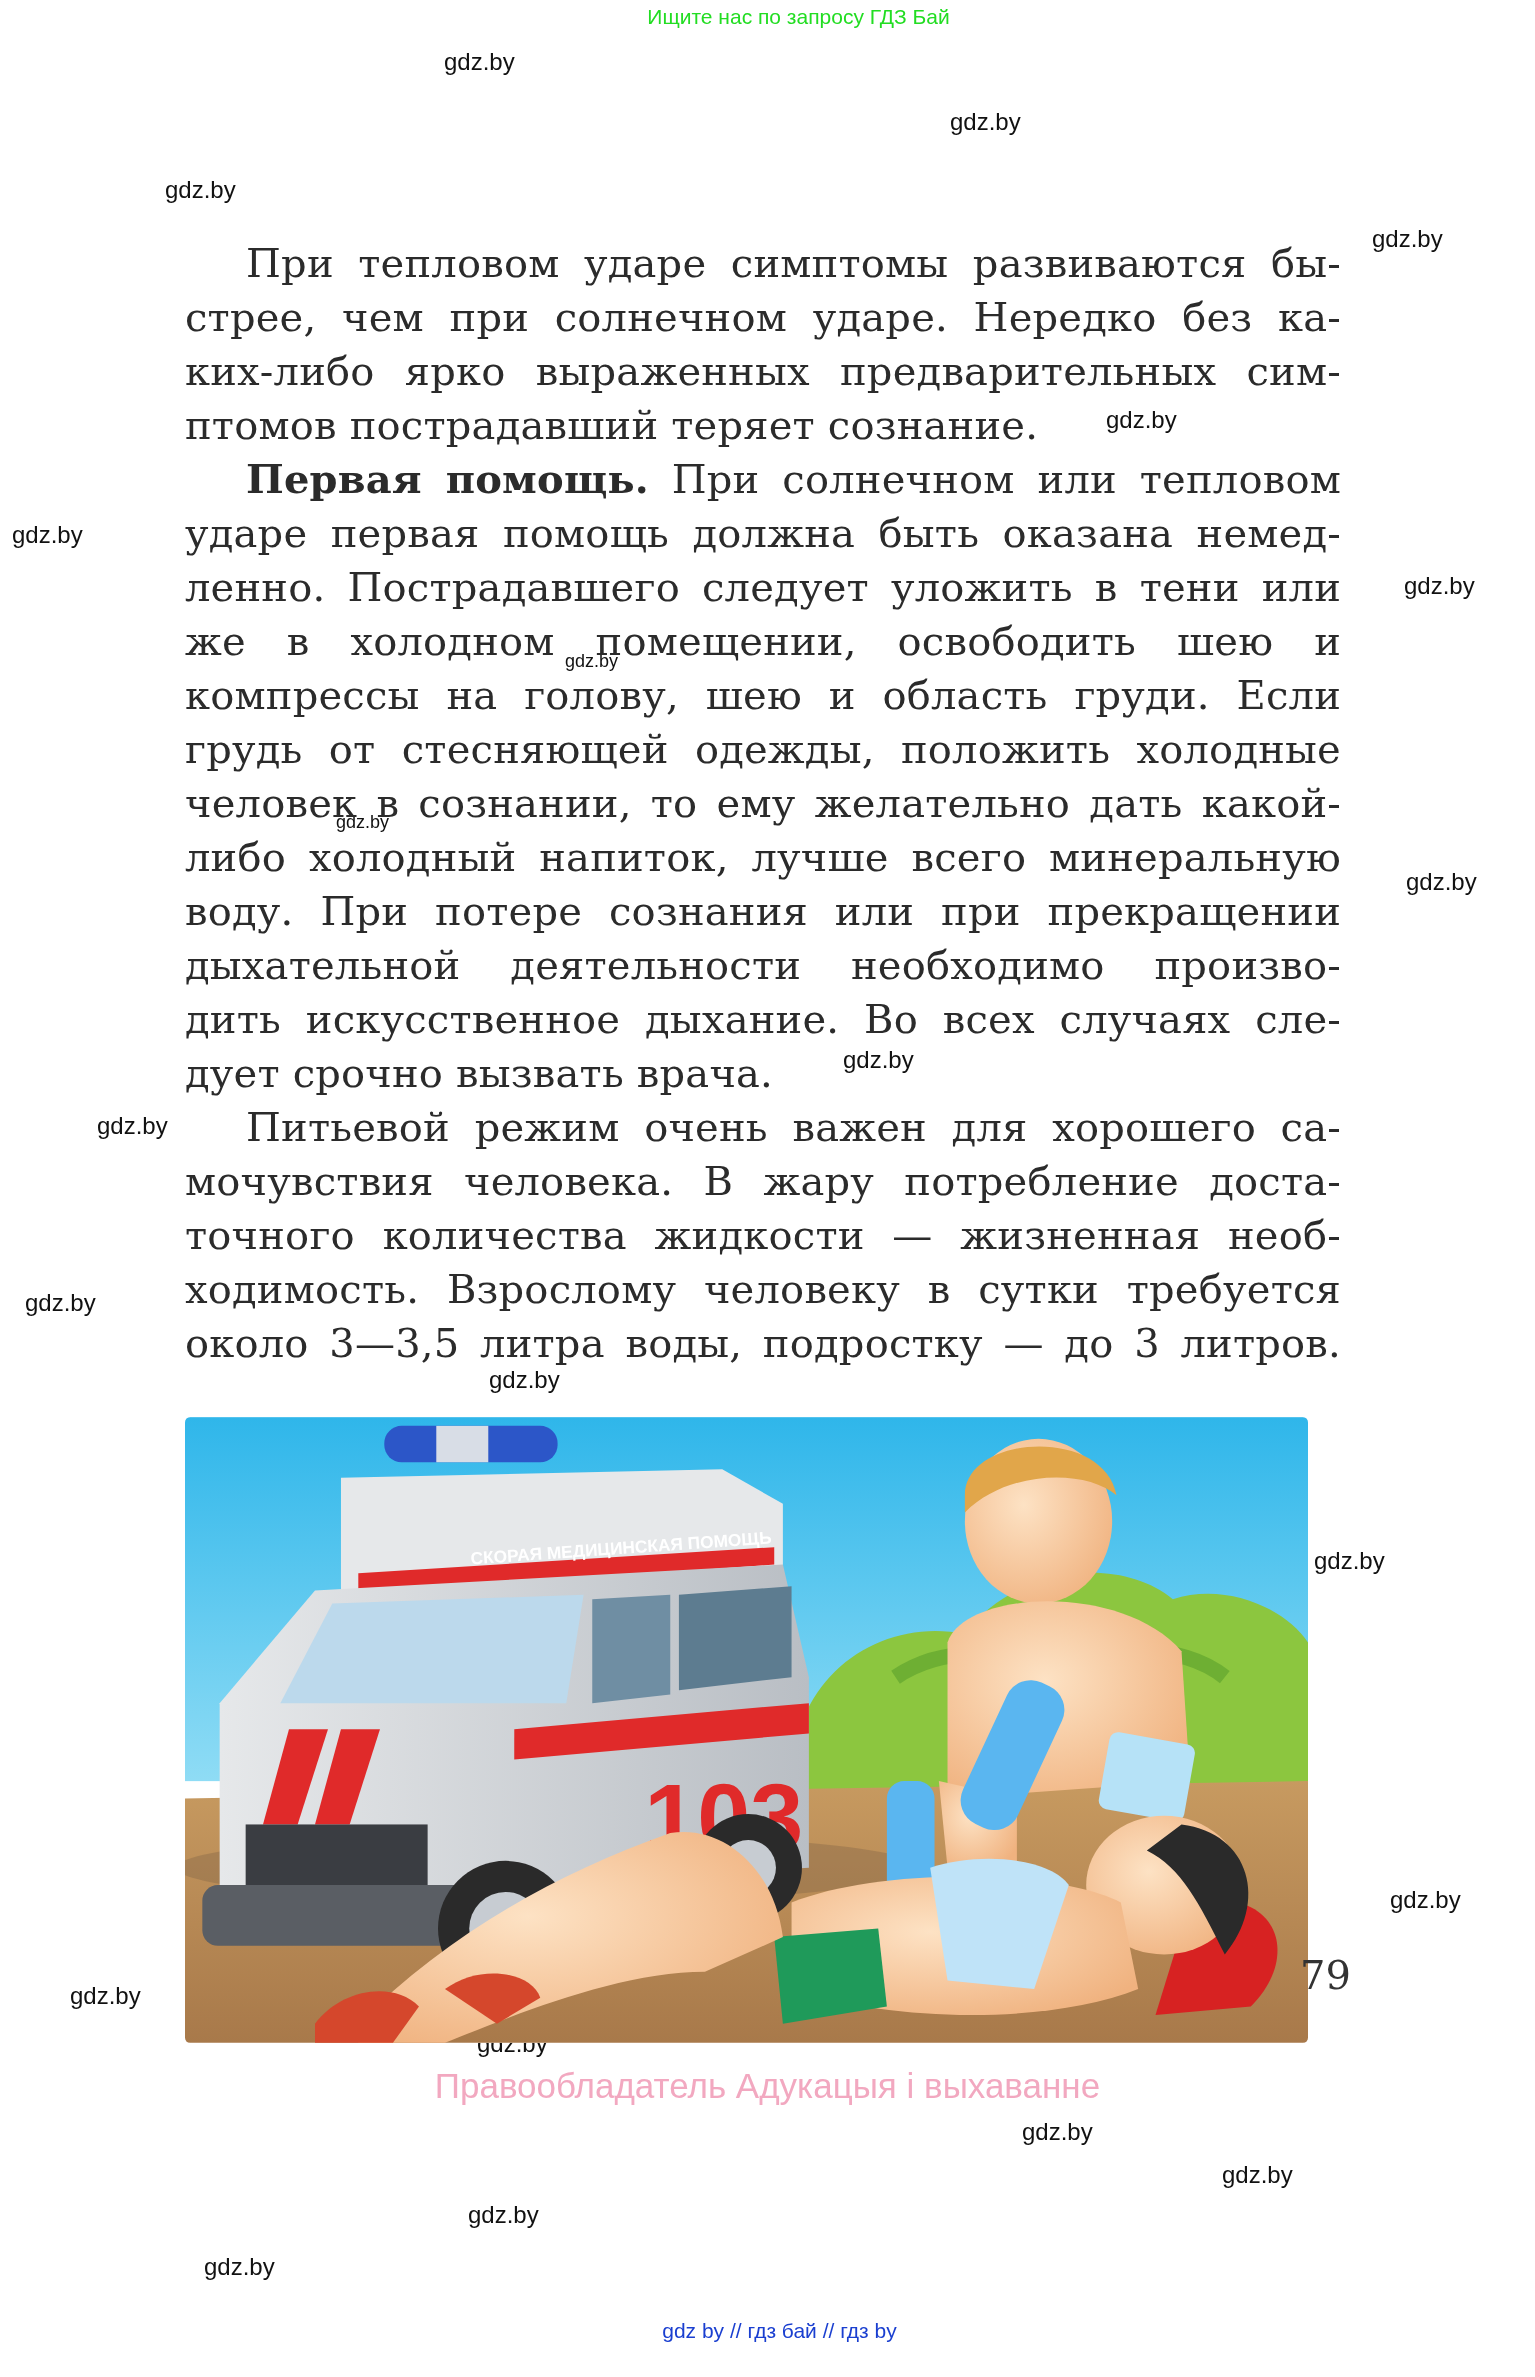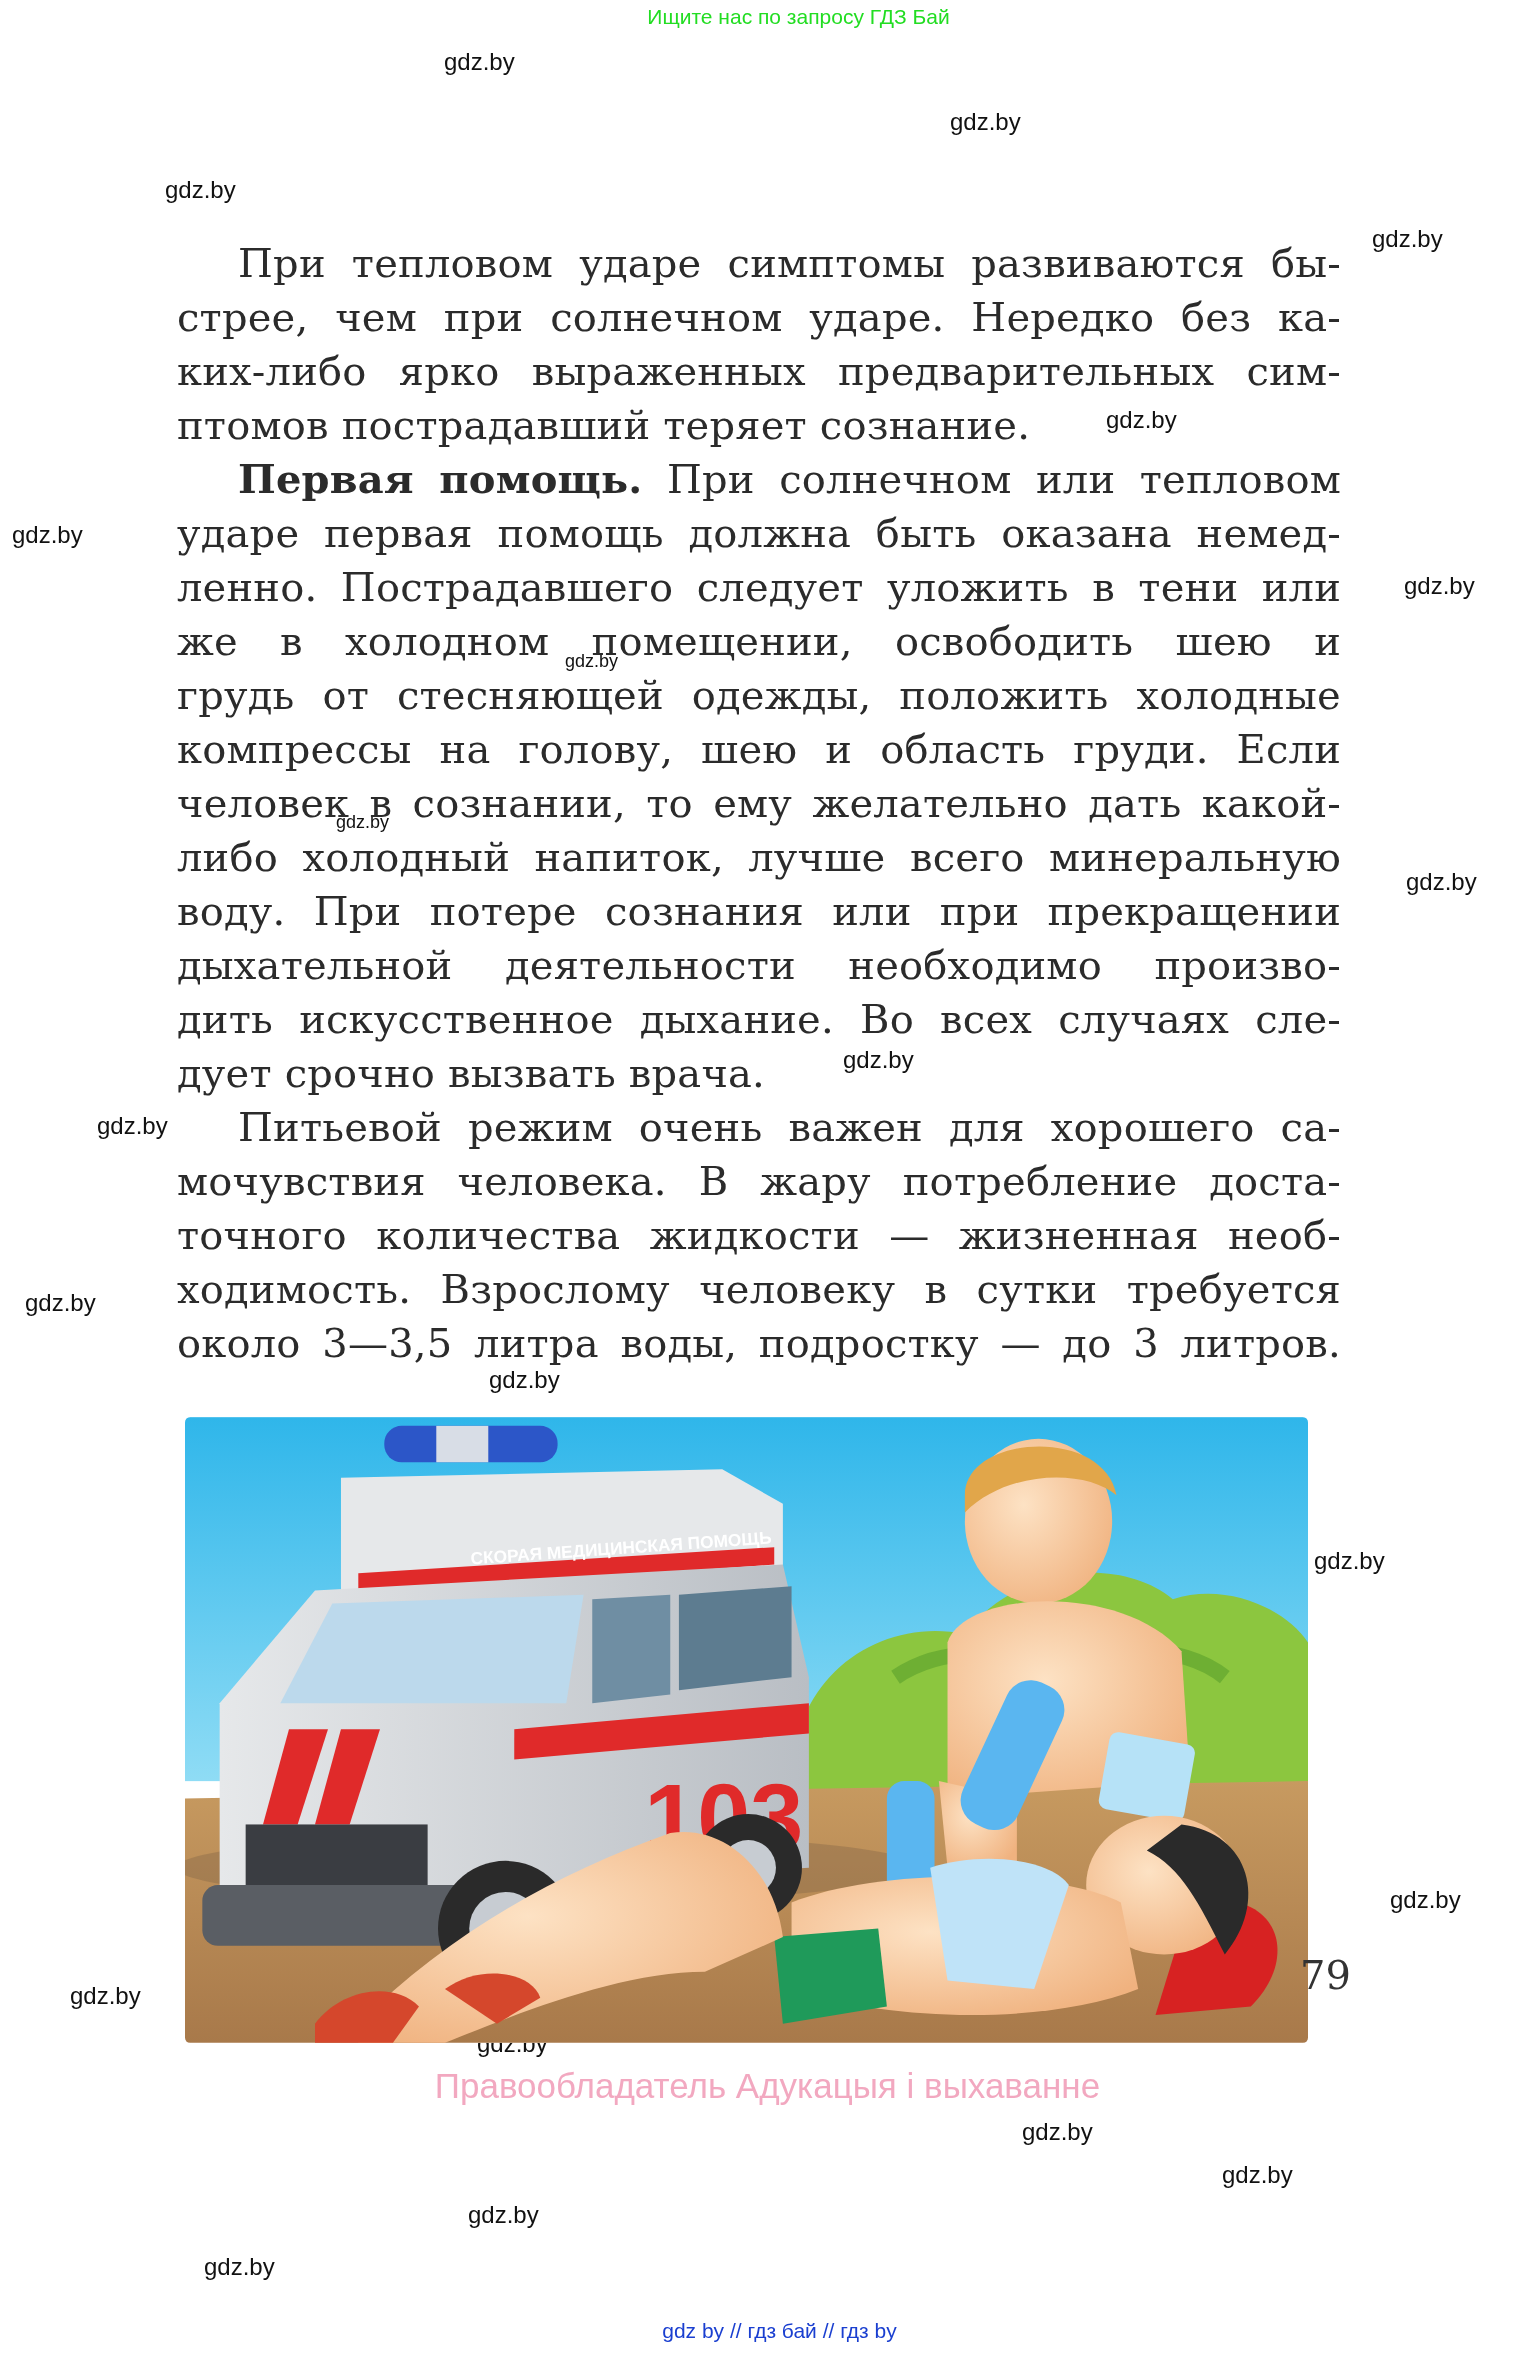--- a/index.html
+++ b/index.html
@@ -11,21 +11,21 @@
 
   .wm { position: absolute; font-family: "Liberation Sans", sans-serif; font-size: 24px;
         color: #111111; white-space: nowrap; line-height: 1; }
   .wm.small { font-size: 18px; }
 
   .body-text { position: absolute; left: 177px; top: 236px; width: 1164px;
                font-family: "DejaVu Serif", "Liberation Serif", serif;
                font-size: 40px; line-height: 54px; color: #2b2b2b;
                letter-spacing: 0.2px; }
   .line { display: block; white-space: nowrap; text-align: justify; text-align-last: justify;
-          height: 54px; overflow: visible; }
+          height: 54px; overflow: visible; margin-left: 8px; }
   .line.indent { padding-left: 61px; }
   .line.last { text-align-last: left; }
   .bold { font-weight: bold; }
 
   .illustration { position: absolute; left: 185px; top: 1417px; width: 1123px; height: 626px;
                   overflow: hidden; border-radius: 5.2px;
                   box-shadow: 0 0 15.6px 8.7px #ffffff inset; }
   .illustration svg { display: block; }
 
   .copyright { position: absolute; top: 2066px; left: 0; width: 1535px; text-align: center;
@@ -70,22 +70,22 @@
 
 <div class="body-text">
   <span class="line indent">При тепловом ударе симптомы развиваются бы-</span>
   <span class="line">стрее, чем при солнечном ударе. Нередко без ка-</span>
   <span class="line">ких-либо ярко выраженных предварительных сим-</span>
   <span class="line last">птомов пострадавший теряет сознание.</span>
   <span class="line indent"><span class="bold">Первая помощь.</span><span> При солнечном или тепловом</span></span>
   <span class="line">ударе первая помощь должна быть оказана немед-</span>
   <span class="line">ленно. Пострадавшего следует уложить в тени или</span>
   <span class="line">же в холодном помещении, освободить шею и</span>
+  <span class="line">компрессы на голову, шею и область груди. Если</span>
   <span class="line">грудь от стесняющей одежды, положить холодные</span>
-  <span class="line">компрессы на голову, шею и область груди. Если</span>
   <span class="line">человек в сознании, то ему желательно дать какой-</span>
   <span class="line">либо холодный напиток, лучше всего минеральную</span>
   <span class="line">воду. При потере сознания или при прекращении</span>
   <span class="line">дыхательной деятельности необходимо произво-</span>
   <span class="line">дить искусственное дыхание. Во всех случаях сле-</span>
   <span class="line last">дует срочно вызвать врача.</span>
   <span class="line indent">Питьевой режим очень важен для хорошего са-</span>
   <span class="line">мочувствия человека. В жару потребление доста-</span>
   <span class="line">точного количества жидкости — жизненная необ-</span>
   <span class="line">ходимость. Взрослому человеку в сутки требуется</span>

